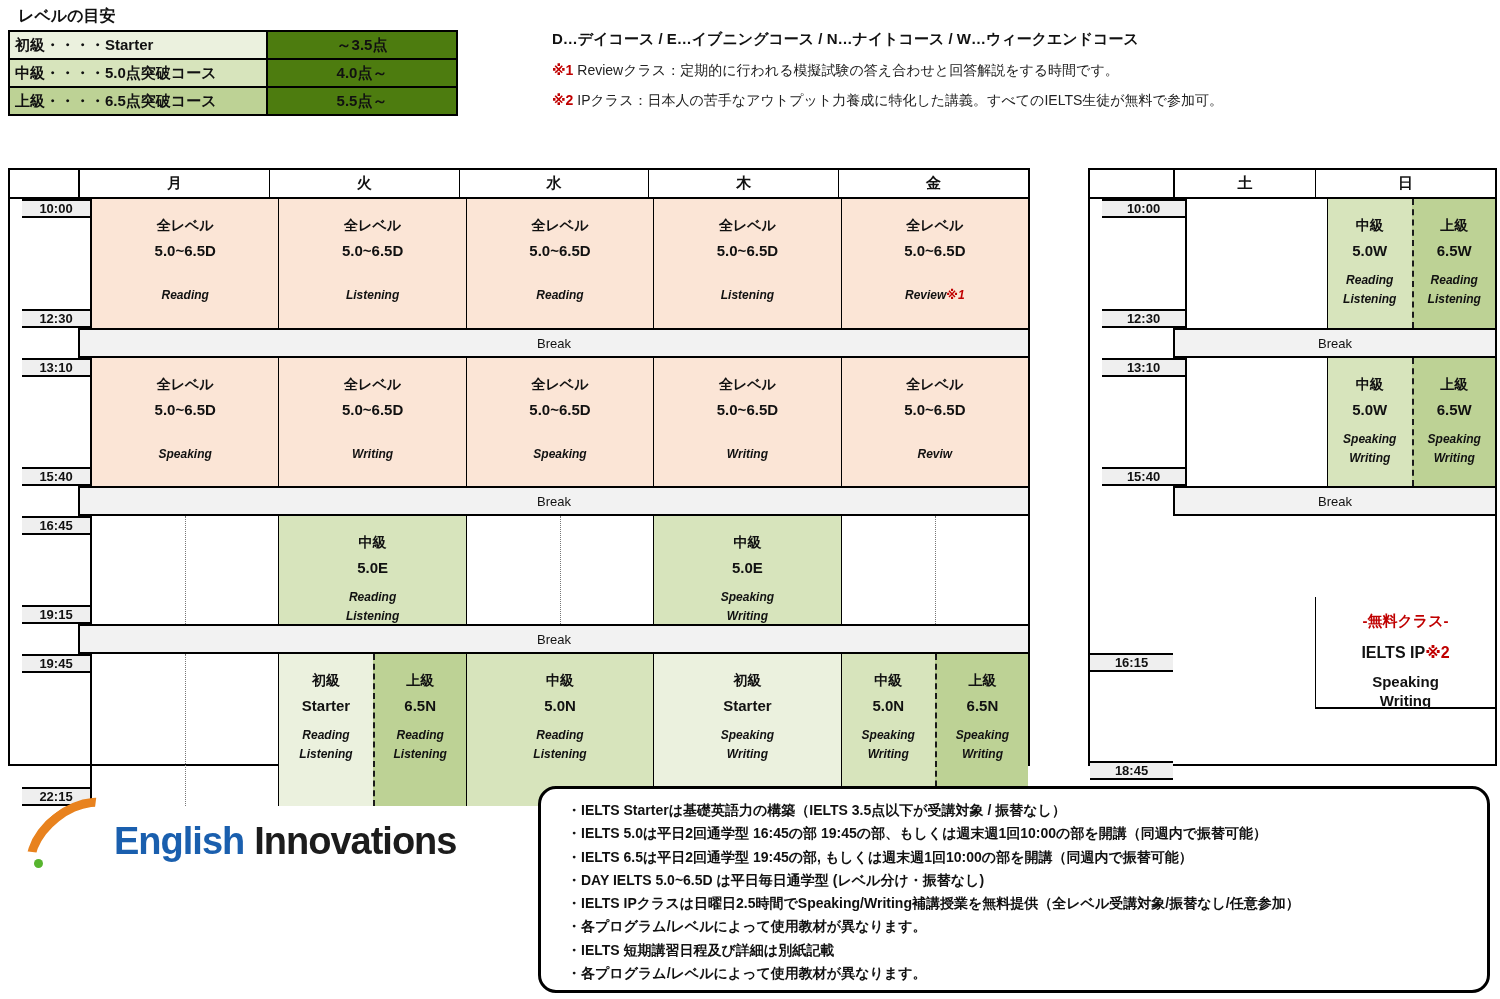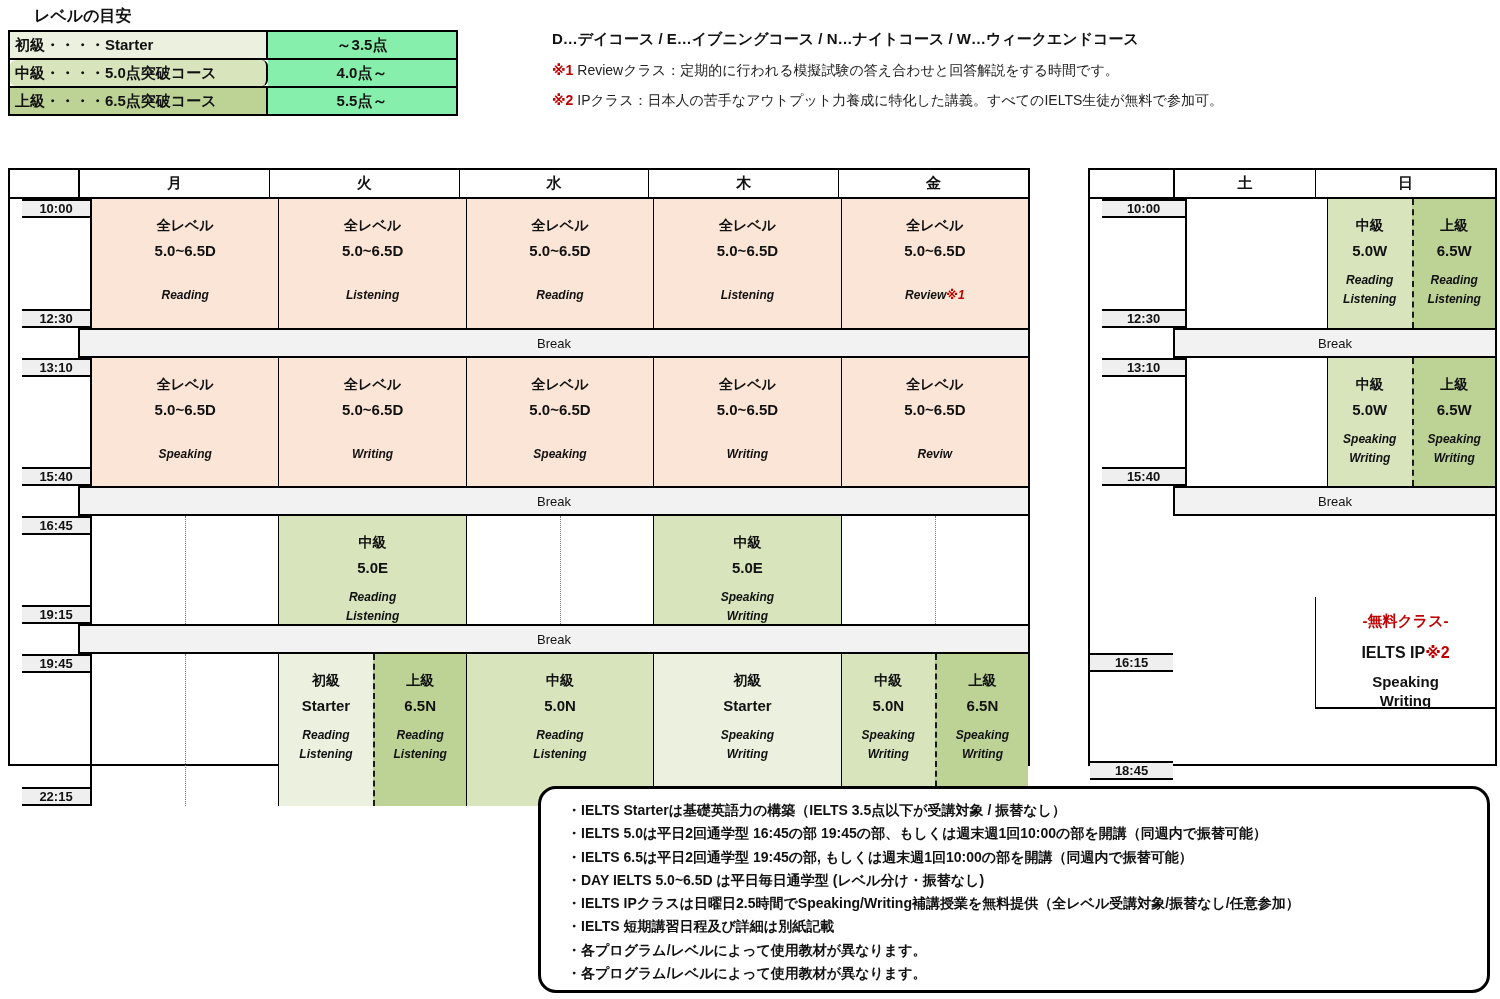--- a/index.html
+++ b/index.html
@@ -1,27 +1,27 @@
 <!DOCTYPE html>
 <html><head>
 <meta charset="utf-8">
 <style>
   html,body{margin:0;padding:0;background:#fff;}
   .canvas{position:relative;width:1500px;height:999px;background:#fff;overflow:hidden;
           font-family:"Liberation Sans","DejaVu Sans",sans-serif;color:#111;}
   .red{color:#c00000;font-weight:700;}
 
   
-  .page-title{position:absolute;left:34px;top:6px;font-size:16px;font-weight:700;}
+  .page-title{position:absolute;left:18px;top:6px;font-size:16px;font-weight:700;}
   .level-table{position:absolute;left:8px;top:30px;width:450px;border:2px solid #000;box-sizing:border-box;}
   .level-row{display:flex;height:26px;border-top:2px solid #000;}
   .level-row:first-child{border-top:none;}
   .level-label{width:258px;border-right:2px solid #000;display:flex;align-items:center;
                padding-left:5px;font-weight:700;font-size:15px;box-sizing:border-box;}
-  .level-score{flex:1;display:flex;align-items:center;justify-content:center;font-weight:700;font-size:15px;background:#86efac;}
+  .level-score{flex:1;display:flex;align-items:center;justify-content:center;font-weight:700;font-size:15px;background:#4d7c0f;}
 
   
   .legend{position:absolute;left:552px;top:30px;width:920px;}
   .legend-courses{font-size:15px;font-weight:700;margin-bottom:13px;}
   .legend-note{font-size:14px;margin-bottom:12px;color:#222;}
 
   
   .sched{position:absolute;top:168px;border:2px solid #000;box-sizing:border-box;display:flex;flex-direction:column;background:#fff;}
   .wd-table{left:8px;width:1022px;height:598px;}
   .we-table{left:1088px;width:409px;height:598px;}
@@ -97,21 +97,21 @@
 <div class="canvas">
 
   <div class="page-title">レベルの目安</div>
 
   <div class="level-table">
       <div class="level-row">
         <div class="level-label" style="background: rgb(235, 241, 222);">初級・・・・Starter</div>
         <div class="level-score">～3.5点</div>
       </div>
       <div class="level-row">
-        <div class="level-label" style="background: rgb(215, 228, 188); border-radius: 6px;">中級・・・・5.0点突破コース</div>
+        <div class="level-label" style="background: rgb(215, 228, 188);">中級・・・・5.0点突破コース</div>
         <div class="level-score">4.0点～</div>
       </div>
       <div class="level-row">
         <div class="level-label" style="background: rgb(189, 210, 149);">上級・・・・6.5点突破コース</div>
         <div class="level-score">5.5点～</div>
       </div>
     </div>
 
   <div class="legend">
     <div class="legend-courses">D…デイコース / E…イブニングコース / N…ナイトコース / W…ウィークエンドコース</div>
@@ -447,25 +447,35 @@
                 <div>Speaking</div>
                 <div>Writing</div>
               </div>
             </div>
           </div>
           <div class="we-sun-tail"></div>
         </div>
       </div>
     </div>
 
+  <div class="logo">
+    <div class="logo-sphere">
+      <div class="logo-swirl"></div>
+      <div class="logo-swoosh"></div>
+      <div class="logo-dot"></div>
+    </div>
+    <div class="logo-text">
+      <span class="logo-word1">English</span><span class="logo-word2">Innovations</span>
+    </div>
+  </div>
 
   <div class="notes-box" id="notes-box">
       <div class="note-line">・IELTS Starterは基礎英語力の構築（IELTS 3.5点以下が受講対象 / 振替なし）</div>
       <div class="note-line">・IELTS 5.0は平日2回通学型 16:45の部 19:45の部、もしくは週末週1回10:00の部を開講（同週内で振替可能）</div>
       <div class="note-line">・IELTS 6.5は平日2回通学型 19:45の部, もしくは週末週1回10:00の部を開講（同週内で振替可能）</div>
       <div class="note-line">・DAY IELTS 5.0~6.5D は平日毎日通学型 (レベル分け・振替なし)</div>
       <div class="note-line">・IELTS IPクラスは日曜日2.5時間でSpeaking/Writing補講授業を無料提供（全レベル受講対象/振替なし/任意参加）</div>
+      <div class="note-line">・各プログラム/レベルによって使用教材が異なります。</div>
       <div class="note-line">・IELTS 短期講習日程及び詳細は別紙記載</div>
       <div class="note-line">・各プログラム/レベルによって使用教材が異なります。</div>
-      <div class="note-line">・各プログラム/レベルによって使用教材が異なります。</div>
     </div>
 
 </div>
 
 </body></html>

